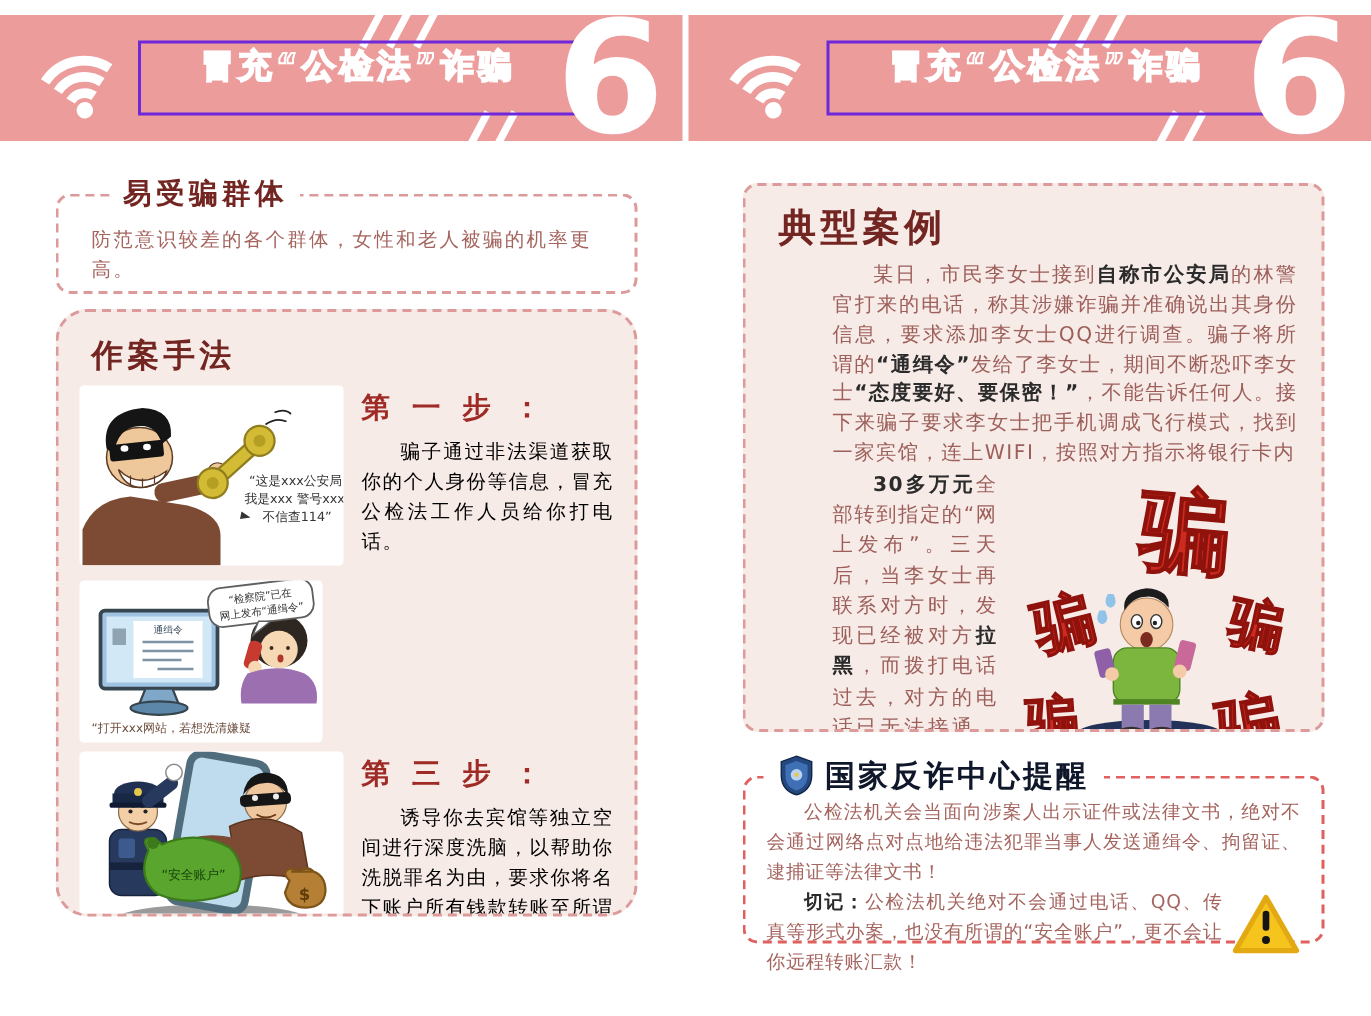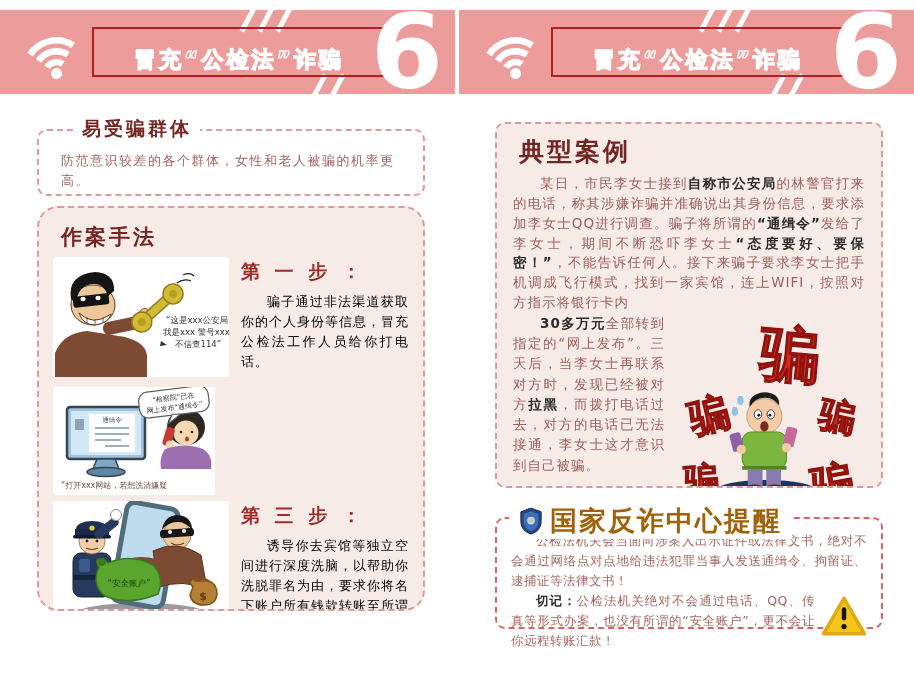--- a/index.html
+++ b/index.html
@@ -6,21 +6,21 @@
   html,body { background:#ffffff; }
   .sheet { position:relative; width:914px; height:677px; background:#ffffff;
            font-family:"DejaVu Sans", sans-serif; overflow:hidden; }
 
   
   .banner { position:absolute; top:10px; height:84px; background:#ed9c9c; overflow:hidden; }
   .banner.b-left  { left:0;    width:455px; }
   .banner.b-right { left:459px; width:455px; }
   .wifi { position:absolute; left:20px; top:10px; width:64px; height:64px; }
   .title-frame { position:absolute; left:92px; top:17px; width:294px; height:50px;
-                 border:2px solid #b91c1c; display:flex; align-items:flex-end; justify-content:center; }
+                 border:2px solid #6d28d9; display:flex; align-items:flex-start; justify-content:center; }
   .title-text { font-size:22px; font-weight:bold; letter-spacing:3px; white-space:nowrap;
                 color:#ed9c9c; -webkit-text-stroke:1.3px #ffffff; }
   .big-num { position:absolute; right:12px; top:-10px; font-size:104px; line-height:104px;
              font-weight:bold; color:#ffffff; }
   .slash { position:absolute; width:5px; height:46px; background:#ffffff; transform:rotate(28deg); }
   .s1 { left:250px; top:-22px; } .s2 { left:268px; top:-22px; } .s3 { left:286px; top:-22px; }
   .s4 { left:312px; top:62px; }  .s5 { left:330px; top:62px; }
 
   
   .dash-box { position:absolute; border:2px dashed #dd9a9a; border-radius:10px; }
@@ -42,31 +42,31 @@
   .step-text { flex:1; min-width:0; }
   .step-heading { font-size:19px; font-weight:bold; color:#9e2b26; letter-spacing:4px; margin:2px 0 7px; }
   .step-body { font-size:13px; line-height:1.55; color:#000000; text-align:justify;
                text-indent:2em; letter-spacing:1px; }
 
   
   .box-case { left:495px; top:122px; width:388px; height:366px; background:#f7ebe8;
               padding:9px 16px; overflow:hidden; }
   .case-title { font-size:25px; margin:2px 0 6px 6px; }
   .case-body { font-size:13.5px; line-height:1.47; color:#9d5f5a; text-align:justify;
-               text-indent:2em; letter-spacing:1px; }
+               text-indent:2em; letter-spacing:1px;margin-left:42px; }
   .case-p2 { line-height:1.5; }
   .seg-bold { color:#2b2b2b; font-weight:bold; }
   .case-illo { float:right; width:192px; height:192px; margin:-2px 0 0 8px; }
 
   .box-reminder { left:495px; top:517px; width:388px; height:112px; background:#fff;
                   border-color:#e06060; padding:12px 14px 0 14px; }
   .rem-head { position:absolute; top:-16px; left:12px; display:flex; align-items:center;
               gap:7px; background:#fff; padding:0 10px; }
   .badge { width:24px; height:28px; }
-  .rem-title { font-size:27px; font-weight:bold; color:#a16207; letter-spacing:2px; }
+  .rem-title { font-size:20px; font-weight:bold; color:#0f172a; letter-spacing:2px; }
   .rem-body { font-size:12.5px; line-height:1.6; color:#a5655f; text-align:justify;
               text-indent:2em; letter-spacing:0.5px; }
   .warn { float:right; width:46px; height:42px; margin:4px 0 0 6px; }
 
   svg { display:block; font-family:inherit; }
   svg text { font-family:inherit; }
 </style>
 </head>
 <body>
 

